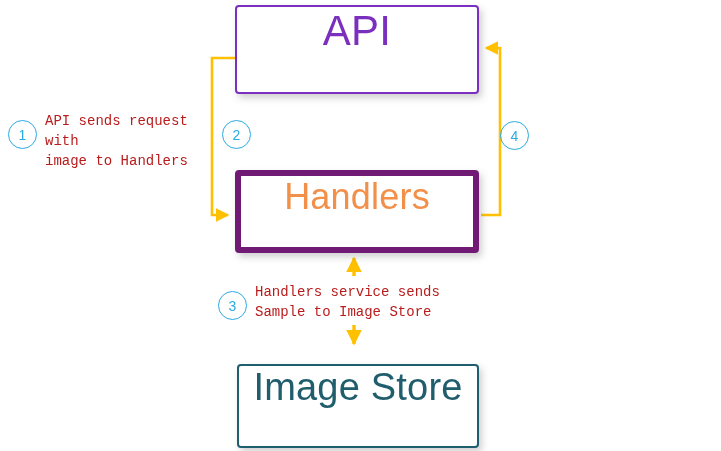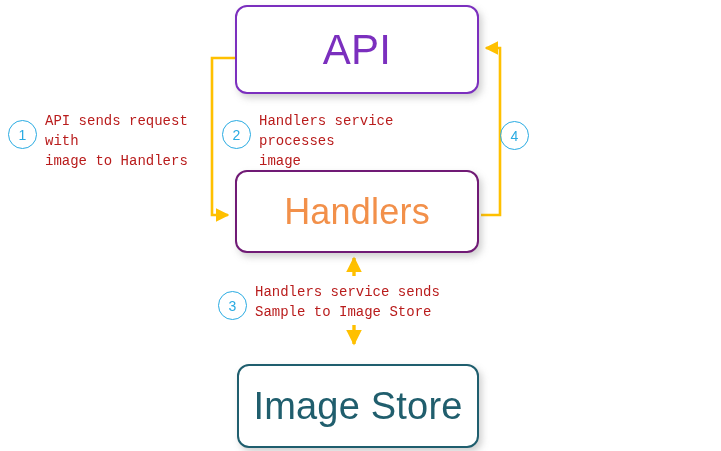--- a/index.html
+++ b/index.html
@@ -25,23 +25,22 @@
     left: 0;
     top: 0;
     width: 721px;
     height: 451px;
   }
   
   .node {
     position: absolute;
     box-sizing: border-box;
     background: #ffffff;
-    border-radius: 12px;
+    border-radius: 4px;
     display: flex;
-    align-items: center;
     justify-content: center;
     box-shadow: 3px 4px 7px rgba(120,120,120,0.35);
   }
   .node-label {
     font-weight: 400;
     letter-spacing: 0.2px;
     white-space: nowrap;
   }
   #node-api {
     left: 235px;
@@ -52,21 +51,21 @@
   }
   #node-api .node-label {
     color: #7B2FBE;
     font-size: 42px;
   }
   #node-handlers {
     left: 235px;
     top: 170px;
     width: 244px;
     height: 83px;
-    border: 2px solid #701a75;
+    border: 6px solid #701a75;
   }
   #node-handlers .node-label {
     color: #F2904A;
     font-size: 36px;
   }
   #node-imagestore {
     left: 237px;
     top: 364px;
     width: 242px;
     height: 84px;
@@ -160,22 +159,20 @@
   </div>
 
   <div class="step" id="step-1">
     <span class="step-badge">1</span>
     <span class="step-text">API sends request with
 image to Handlers</span>
   </div>
 
   <div class="step" id="step-2">
     <span class="step-badge">2</span>
-    <span class="step-text">Handlers service processes
-image</span>
   </div>
 
   <div class="step" id="step-3">
     <span class="step-badge">3</span>
     <span class="step-text">Handlers service sends
 Sample to Image Store</span>
   </div>
 
   <div class="step" id="step-4">
     <span class="step-badge">4</span>

